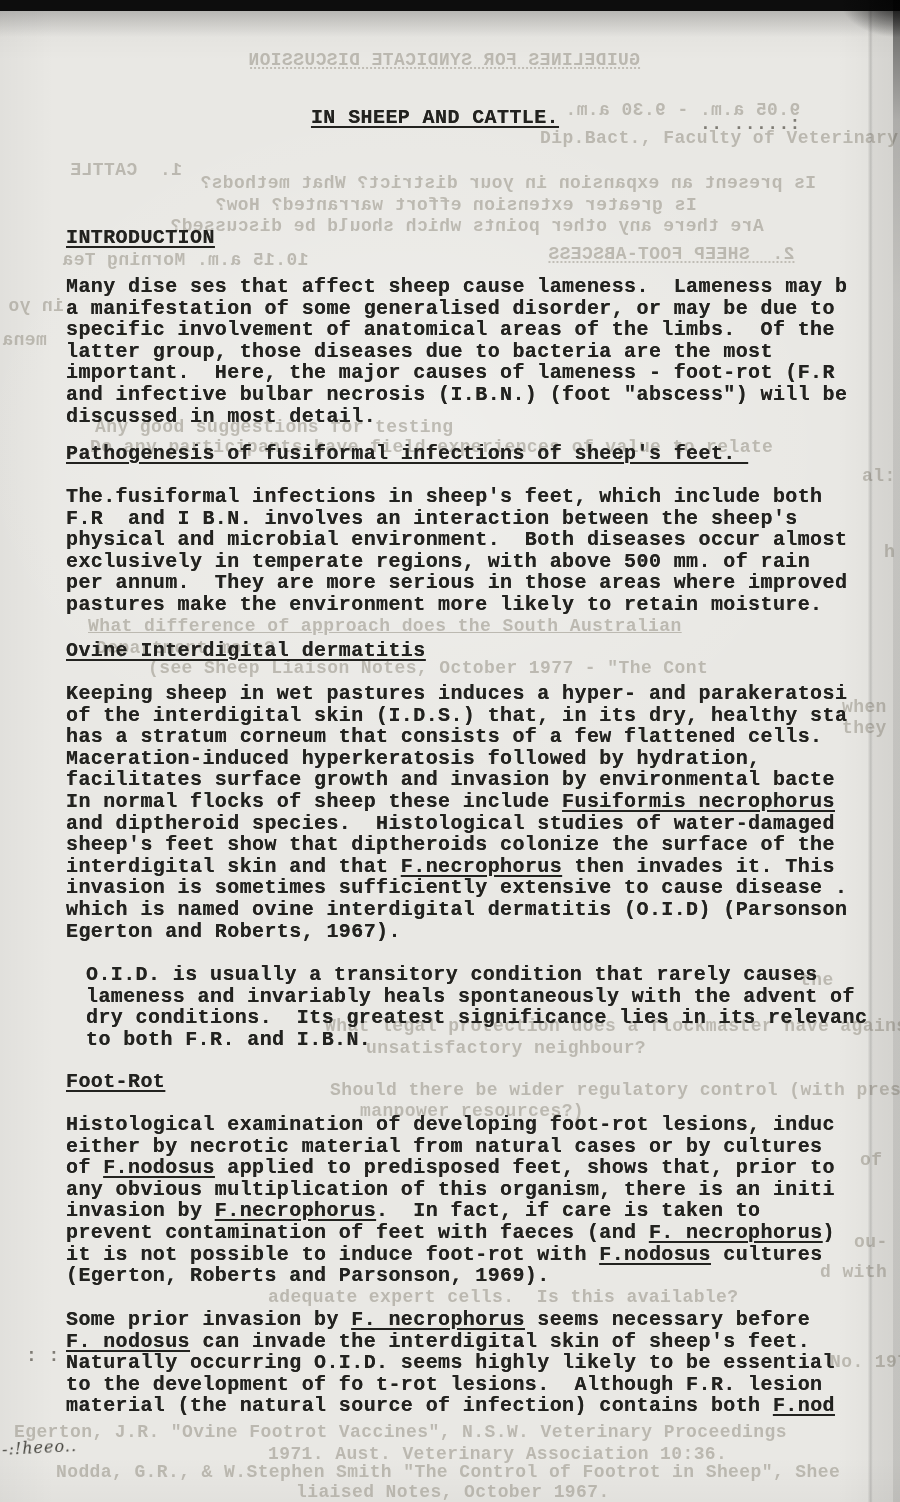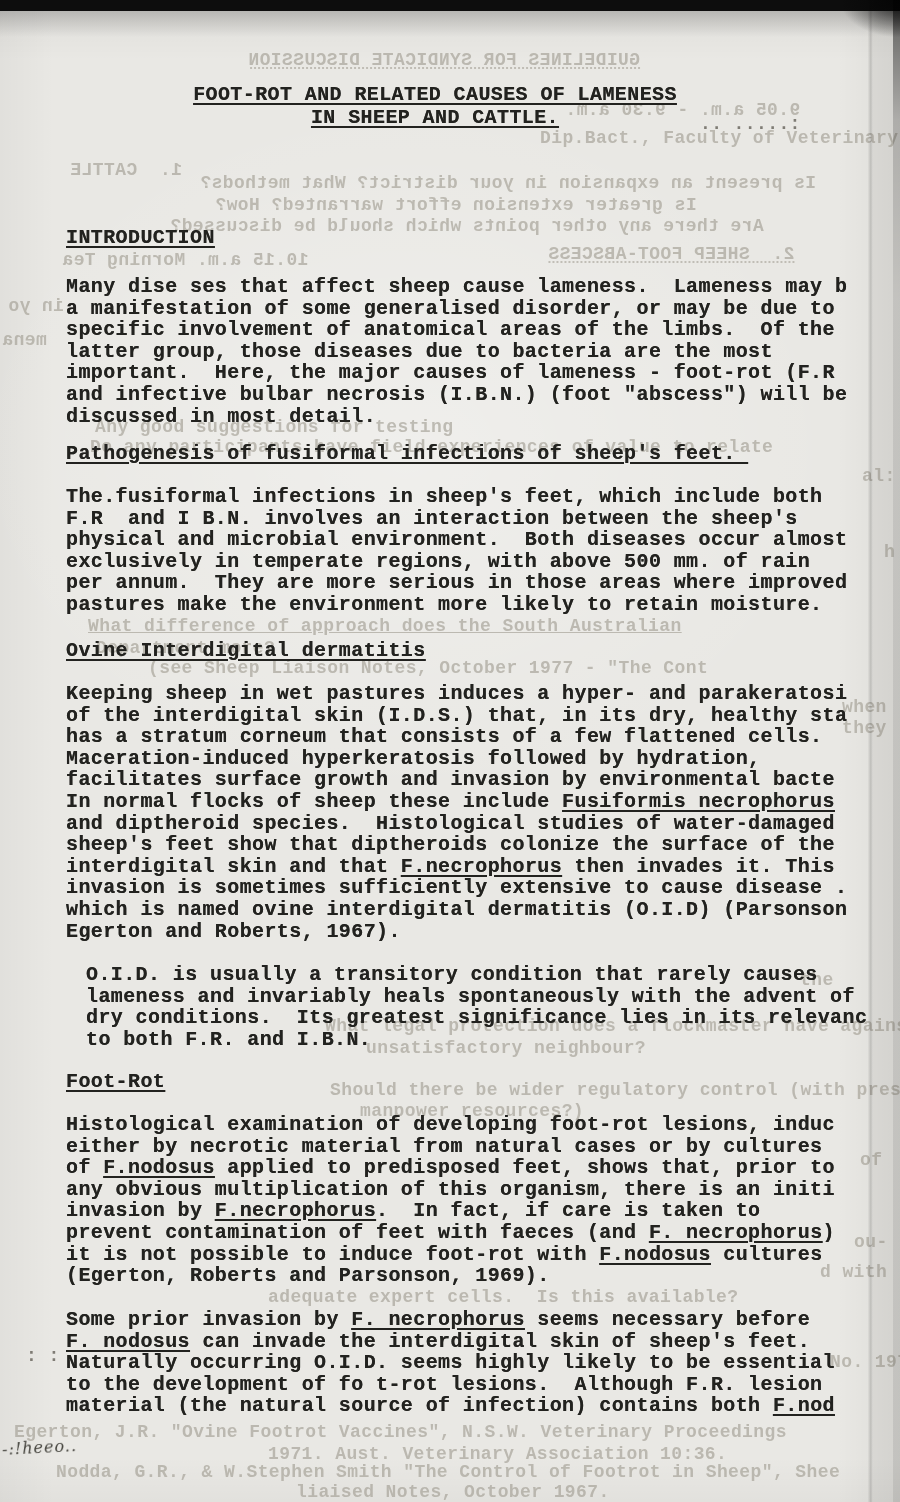--- a/index.html
+++ b/index.html
@@ -83,21 +83,20 @@
       <div class="ghost" style="left: 820px; top: 1262px;">d with</div>
       <div class="ghost" style="left: 268px; top: 1287px;">adequate expert cells.  Is this available?</div>
       <div class="ghost dark" style="left: 26px; top: 1346px;">: :</div>
       <div class="ghost" style="left: 830px; top: 1352px;">No. 1971</div>
       <div class="ghost" style="left: 14px; top: 1422px;">Egerton, J.R. "Ovine Footrot Vaccines", N.S.W. Veterinary Proceedings</div>
       <div class="ghost" style="left: 268px; top: 1444px;">1971. Aust. Veterinary Association 10:36.</div>
       <div class="ghost" style="left: 56px; top: 1462px;">Nodda, G.R., &amp; W.Stephen Smith "The Control of Footrot in Sheep", Shee</div>
       <div class="ghost" style="left: 296px; top: 1482px;">liaised Notes, October 1967.</div>
     </div>
 
-  <h1 class="typed title t1">FOOT-ROT AND RELATED CAUSES OF LAMENESS</h1>
   <h1 class="typed title t2">IN SHEEP AND CATTLE.</h1>
 
   <div id="doc-sections">
       <div class="typed heading" style="top: 227px;">INTRODUCTION</div>
       <div class="typed para" style="top: 276px;"><div class="tline">Many dise ses that affect sheep cause lameness.  Lameness may b</div><div class="tline">a manifestation of some generalised disorder, or may be due to</div><div class="tline">specific involvement of anatomical areas of the limbs.  Of the</div><div class="tline">latter group, those diseases due to bacteria are the most</div><div class="tline">important.  Here, the major causes of lameness - foot-rot (F.R</div><div class="tline">and infective bulbar necrosis (I.B.N.) (foot "abscess") will be</div><div class="tline">discussed in most detail.</div></div>
       <div class="typed heading" style="top: 443px;">Pathogenesis of fusiformal infections of sheep's feet. </div>
       <div class="typed para" style="top: 486px;"><div class="tline">The.fusiformal infections in sheep's feet, which include both</div><div class="tline">F.R  and I B.N. involves an interaction between the sheep's</div><div class="tline">physical and microbial environment.  Both diseases occur almost</div><div class="tline">exclusively in temperate regions, with above 500 mm. of rain</div><div class="tline">per annum.  They are more serious in those areas where improved</div><div class="tline">pastures make the environment more likely to retain moisture.</div></div>
       <div class="typed heading" style="top: 640px;">Ovine Interdigital dermatitis</div>
       <div class="typed para" style="top: 683px;"><div class="tline">Keeping sheep in wet pastures induces a hyper- and parakeratosi</div><div class="tline">of the interdigital skin (I.D.S.) that, in its dry, healthy sta</div><div class="tline">has a stratum corneum that consists of a few flattened cells.</div><div class="tline">Maceration-induced hyperkeratosis followed by hydration,</div><div class="tline">facilitates surface growth and invasion by environmental bacte</div><div class="tline">In normal flocks of sheep these include <span class="uline">Fusiformis necrophorus</span></div><div class="tline">and diptheroid species.  Histological studies of water-damaged</div><div class="tline">sheep's feet show that diptheroids colonize the surface of the</div><div class="tline">interdigital skin and that <span class="uline">F.necrophorus</span> then invades it. This</div><div class="tline">invasion is sometimes sufficiently extensive to cause disease .</div><div class="tline">which is named ovine interdigital dermatitis (O.I.D) (Parsonson</div><div class="tline">Egerton and Roberts, 1967).</div></div>
       <div class="typed para" style="top: 964px; margin-left: 20px;"><div class="tline">O.I.D. is usually a transitory condition that rarely causes</div><div class="tline">lameness and invariably heals spontaneously with the advent of</div><div class="tline">dry conditions.  Its greatest significance lies in its relevanc</div><div class="tline">to both F.R. and I.B.N.</div></div>

